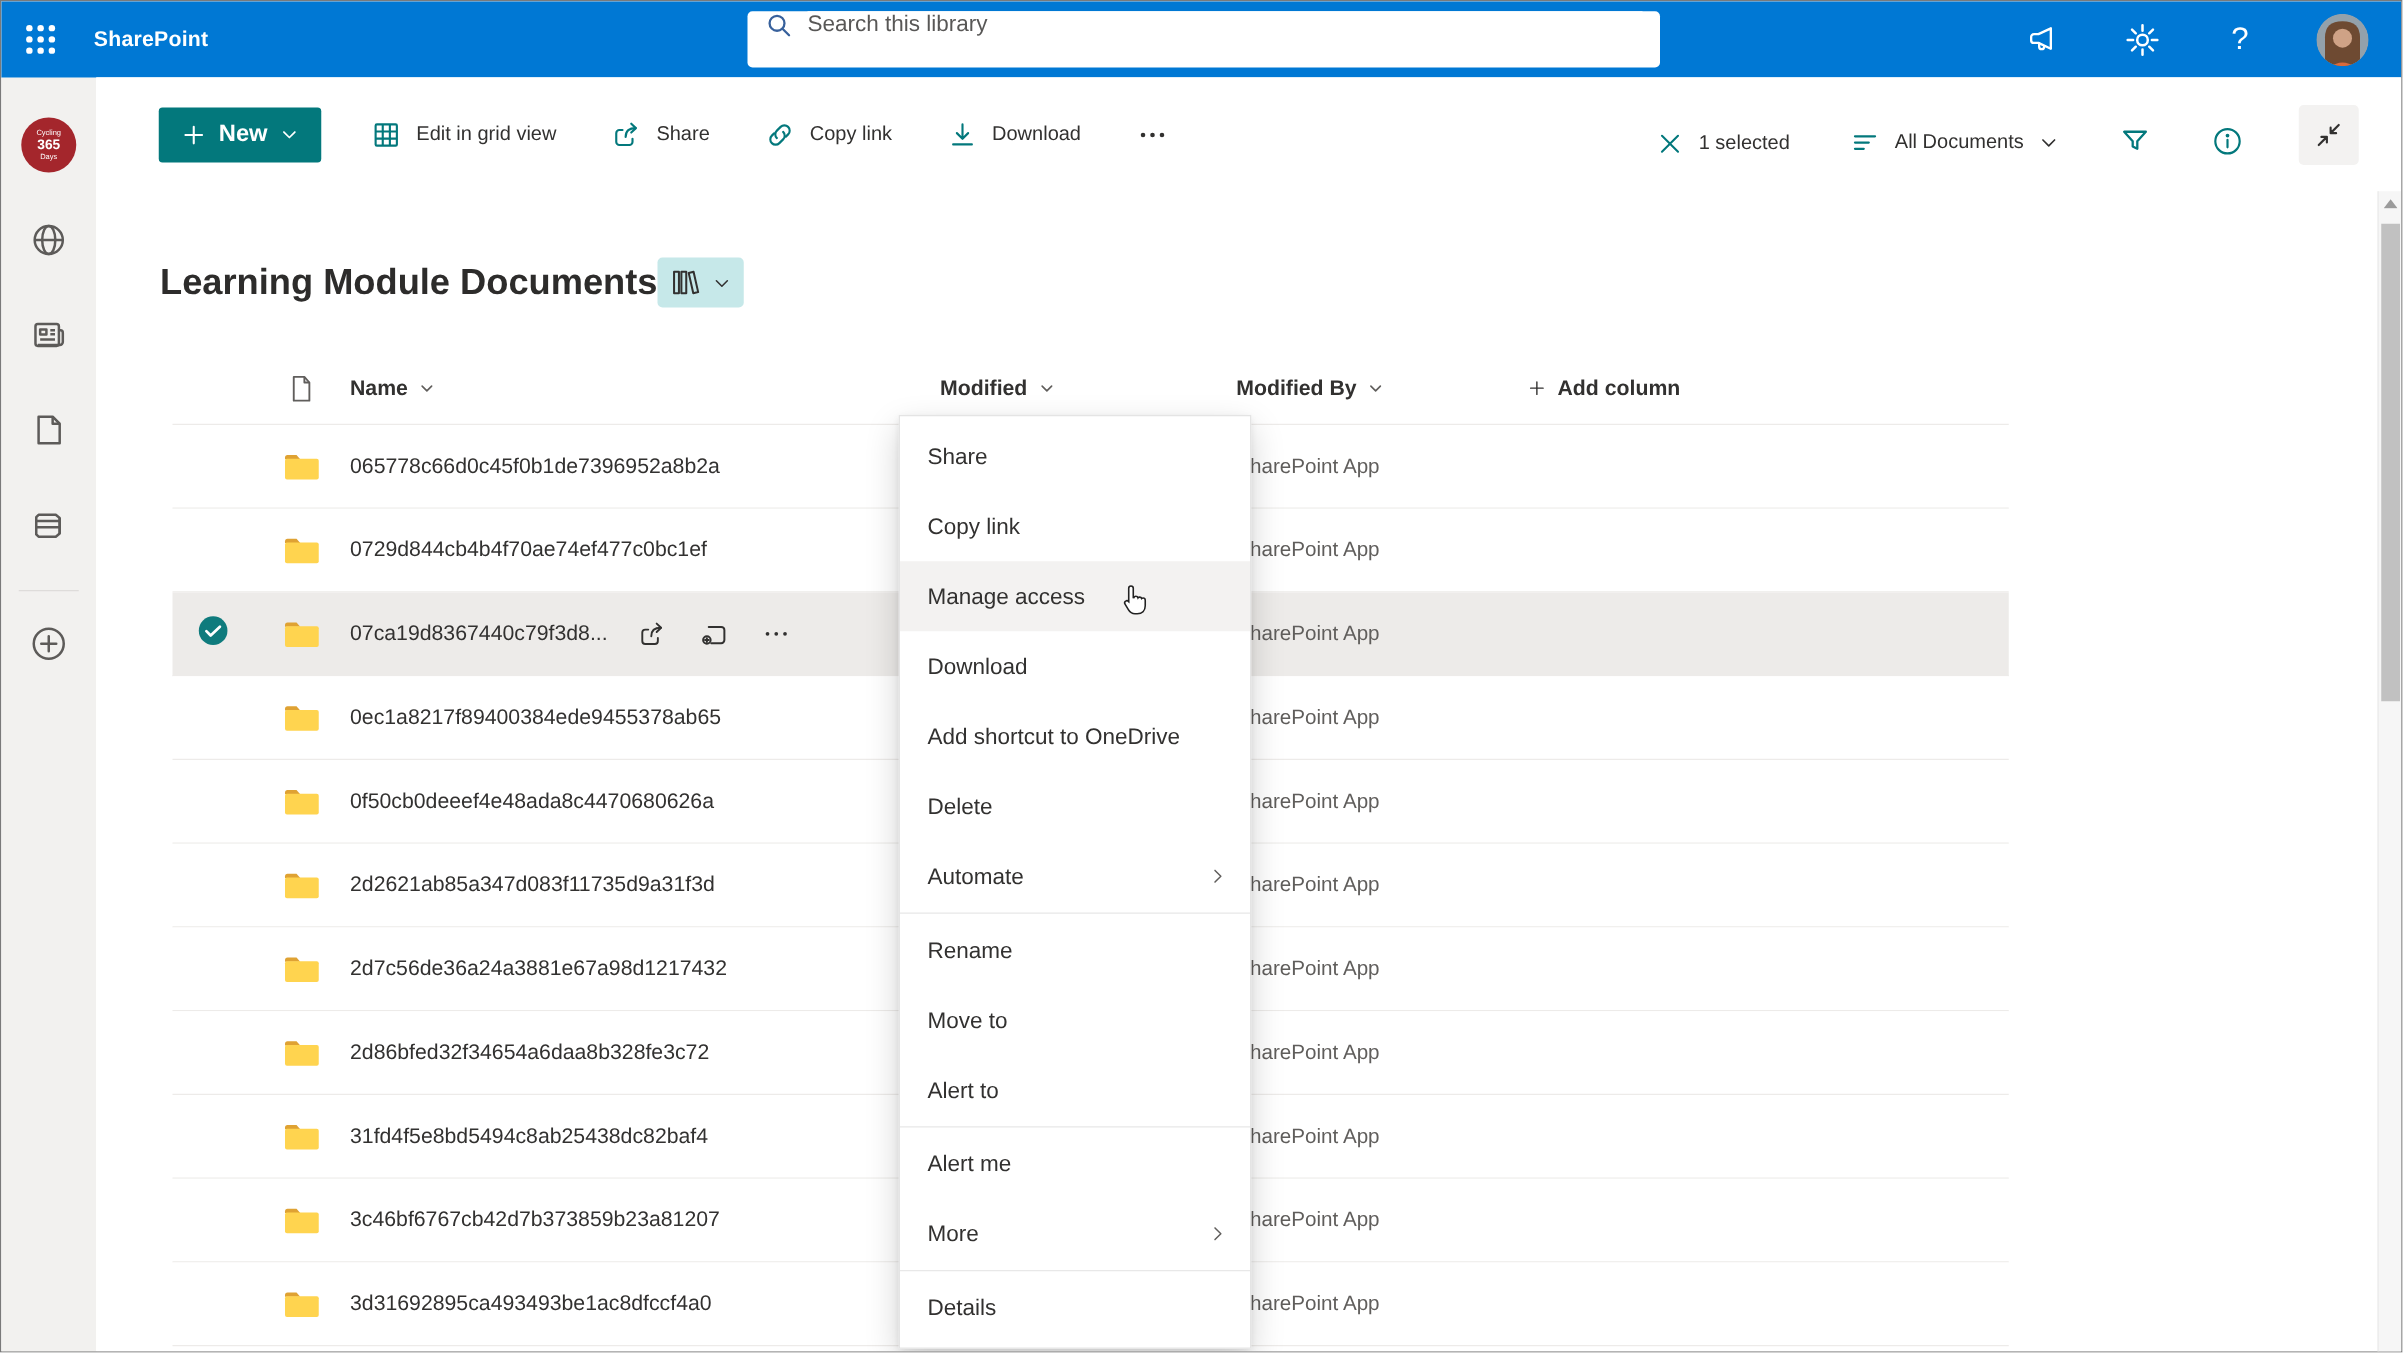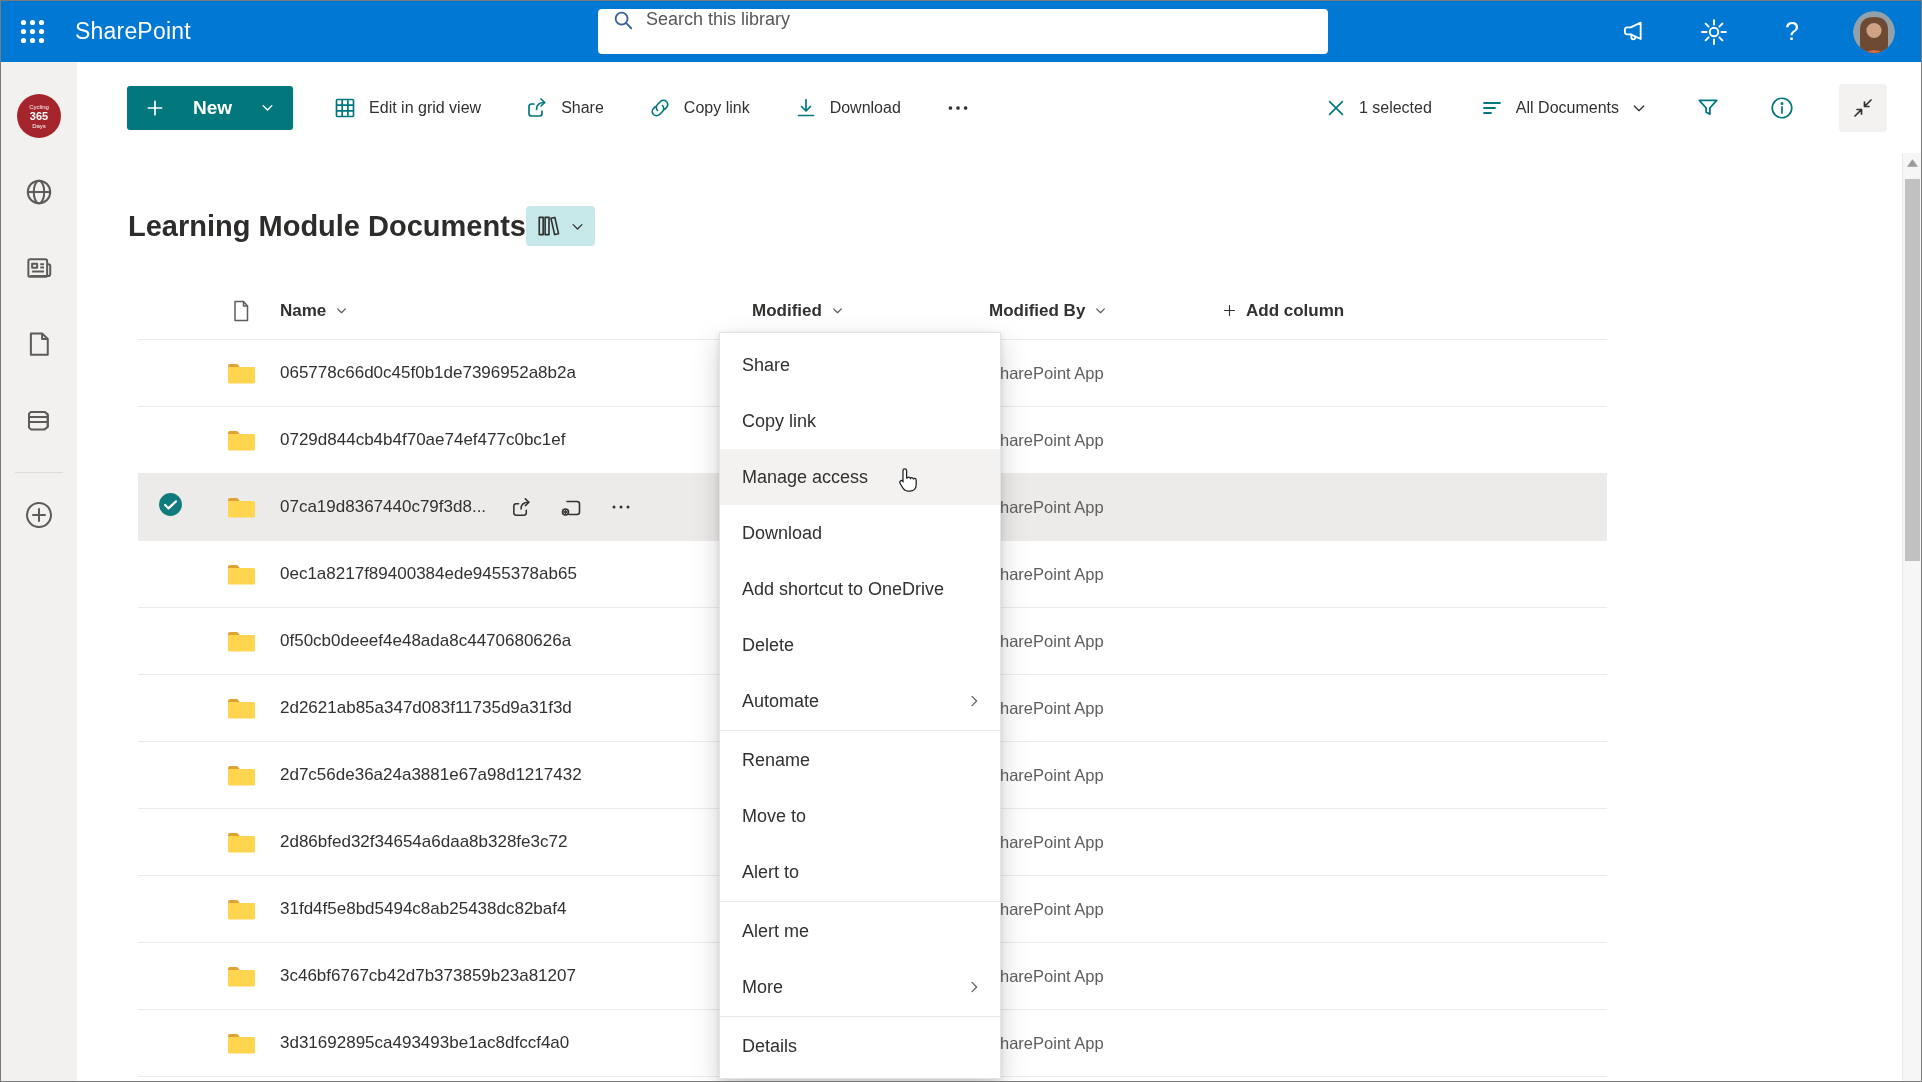--- a/index.html
+++ b/index.html
@@ -10,21 +10,21 @@
     background: #fff; border: 1px solid #7a7a7a; overflow: hidden;
     color: var(--text, #323130);
   }
 
   
   .suite-header {
     height: 61px; background: var(--header-blue, #0078d4);
     display: flex; align-items: center; position: relative;
   }
   .waffle-btn { width: 62px; height: 61px; display:flex; align-items:center; justify-content:center; cursor:pointer; }
-  .app-name { color:#fff; font-size:23px; font-weight:400; letter-spacing:.2px; margin-left:12px; }
+  .app-name { color:#fff; font-size:17px; font-weight:700; letter-spacing:.2px; margin-left:12px; }
   .search-box {
     position:absolute; left:597px; top:8px; width:730px; height:45px;
     background:#fff; border-radius:4px; display:flex; align-items:flex-start; padding:0 14px;
   }
   .search-box input {
     border:none; outline:none; flex:1; font-size:18px; margin-left:12px;
     font-family:inherit; color:#323130;
   }
   .search-box input::placeholder { color:#3b3a39; opacity:.85; }
   .suite-actions { position:absolute; right:0; top:0; height:61px; display:flex; align-items:center; gap:44px; padding-right:26px; }
@@ -54,28 +54,28 @@
   
   .main { flex:1; position:relative; background:#fff; }
 
   
   .command-bar {
     height:91px; display:flex; align-items:center; padding:0 34px 0 50px;
     background:#fff;
   }
   .cb-left { display:flex; align-items:center; gap:36px; }
   .new-button {
-    display:flex; align-items:center; gap:28px; background: var(--teal, #03787c);
+    display:flex; align-items:center; gap:10px; background: var(--teal, #03787c);
     color:#fff; border:none; height:44px; padding:0 18px; border-radius:3px;
     font-size:19px; font-weight:700; font-family:inherit; cursor:pointer;
   }
   .cb-action { display:flex; align-items:center; gap:12px; background:none; border:none;
     font-family:inherit; font-size:16px; color:#323130; cursor:pointer; padding:6px 4px; }
   .cb-action .ticon { color: var(--teal, #03787c); display:flex; }
-  .cb-right { margin-left:auto; display:flex; align-items:center; gap:40px; }
+  .cb-right { margin-left:auto; display:flex; align-items:flex-end; gap:40px; }
   .collapse-btn { background:#f3f2f1; border:none; border-radius:4px; width:48px; height:48px;
     display:flex; align-items:center; justify-content:center; cursor:pointer; color:#323130; }
 
   
   .page-title-row { margin:53px 0 0 51px; display:flex; align-items:center; }
   .page-title { font-size:29px; font-weight:700; color:#2d2c2b; }
   .view-chip { background: var(--teal-light, #c6e8e9); border:none; border-radius:4px;
     height:40px; padding:0 10px; display:flex; align-items:center; gap:8px; cursor:pointer; color:#323130; }
 
   .doc-table { margin-left:61px; margin-top:36px; width:1469px; font-size:17px; }

